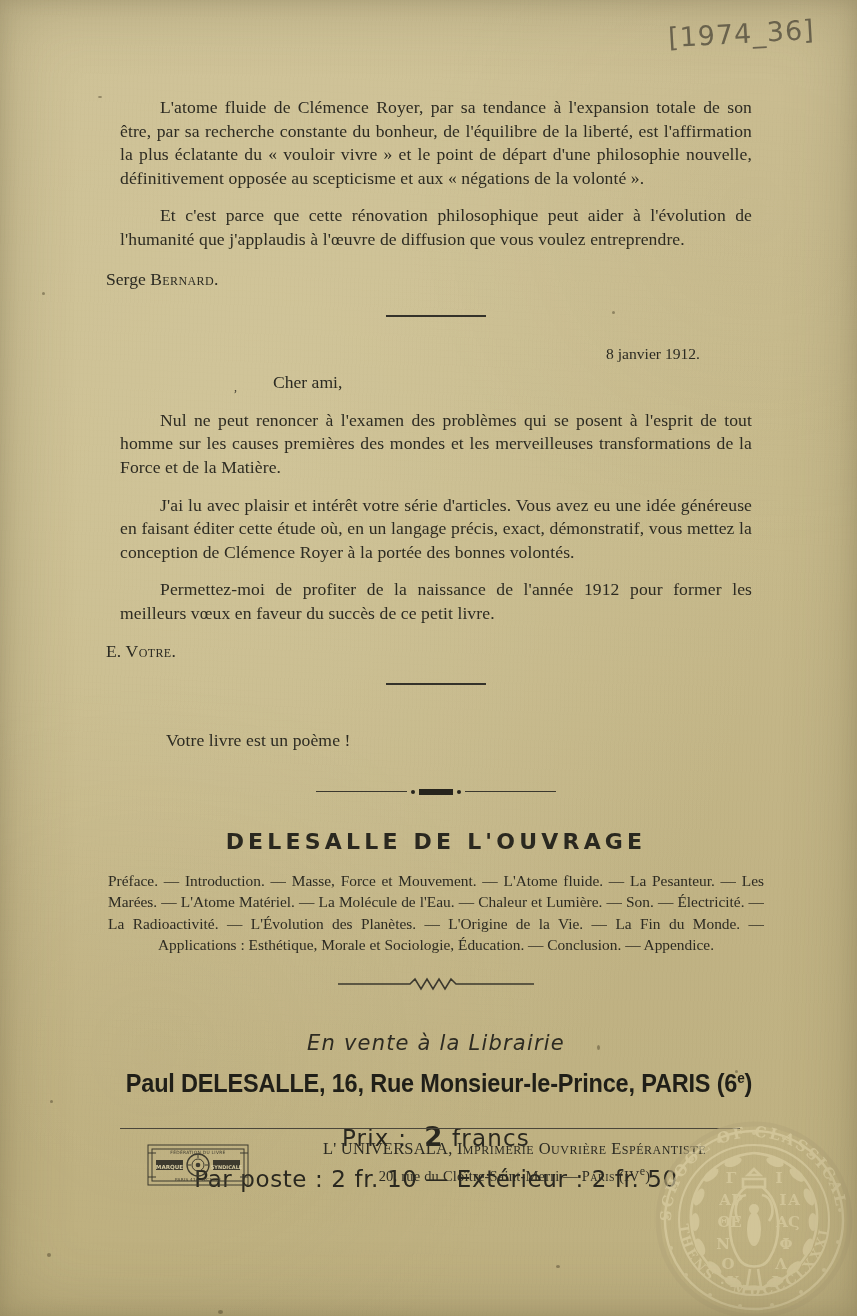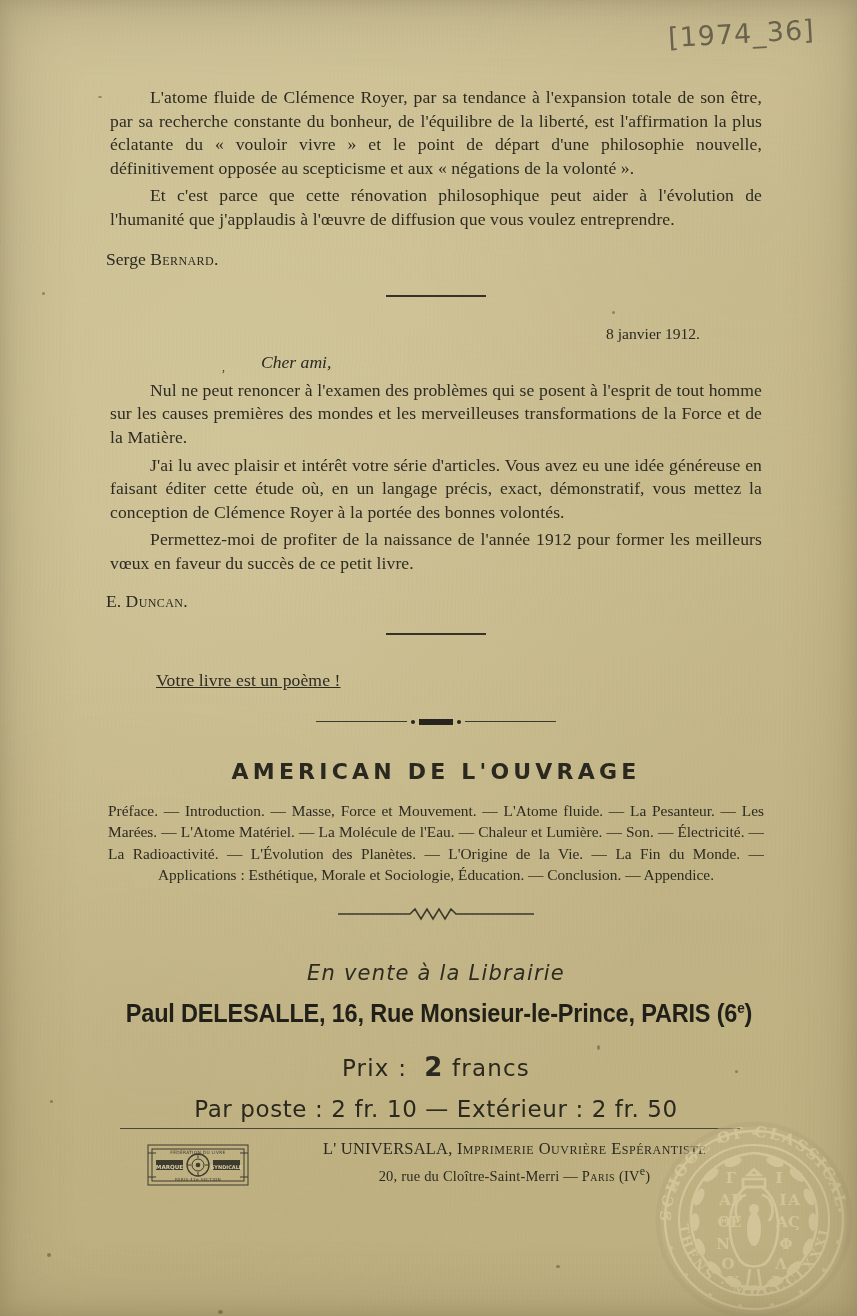--- a/index.html
+++ b/index.html
@@ -53,48 +53,47 @@
     top: 0;
     width: 660px;
   }
 
   
   .para {
     font-size: 17.6px;
     line-height: 23.6px;
     text-align: justify;
     text-indent: 40px;
-    margin: 4px;
+    margin: 14px;
     letter-spacing: .1px;
     color: #2d2b22;
   }
-  .para.noindent { text-indent: 0; text-decoration: underline; }
+  .para.noindent { text-indent: 0; }
 
   .signature {
     font-size: 17.6px;
     line-height: 23.6px;
     text-align: left;
     padding-right: 56px;
     margin: 0;
   }
   .sc { font-variant: small-caps; letter-spacing: .4px; }
 
   .datum {
     font-size: 15.6px;
     text-align: right;
     padding-right: 66px;
     margin: 0;
   }
 
   .salut {
     font-size: 17.6px;
     line-height: 23.6px;
-    margin: 0;
+    margin: 12px;
     padding-left: 152px;
-    font-style: italic;
   }
   .salut .tick {
     position: relative;
     left: -36px;
     top: 3px;
     font-size: 12px;
     color: #3a372c;
   }
 
   
@@ -298,41 +297,41 @@
     <p class="salut" style="margin-top:8px">
       <span class="tick">,</span><span>Cher ami,</span>
     </p>
 
     <p class="para" style="margin-top:2px">Nul ne peut renoncer à l'examen des problèmes qui se posent à l'esprit de tout homme sur les causes premières des mondes et les merveilleuses transformations de la Force et de la Matière.</p>
     <p class="para">J'ai lu avec plaisir et intérêt votre série d'articles. Vous avez eu une idée généreuse en faisant éditer cette étude où, en un langage précis, exact, démonstratif, vous mettez la conception de Clémence Royer à la portée des bonnes volontés.</p>
     <p class="para" style="margin-top:2px">Permettez-moi de profiter de la naissance de l'année 1912 pour former les meilleurs vœux en faveur du succès de ce petit livre.</p>
 
     <p class="signature" style="margin-top:14px">
       <span>E.</span>
-      <span class="sc">Duncan.</span>
+      <span class="sc">Votre.</span>
     </p>
 
     <div style="height:20px"></div>
     <div class="rule-short"></div>
 
     <div style="height:30px"></div>
     <p class="para noindent" style="padding-left:46px">Votre livre est un poème !</p>
 
 
     <div style="height:22px"></div>
     <div class="orn-dotbar">
       <span class="ln"></span>
       <span class="dot"></span>
       <span class="bar"></span>
       <span class="dot"></span>
       <span class="ln"></span>
     </div>
 
     <div style="height:34px"></div>
-    <h2 class="division-title">AMERICAN DE L'OUVRAGE</h2>
+    <h2 class="division-title">DELESALLE DE L'OUVRAGE</h2>
 
     <div style="height:16px"></div>
     <p class="toc">Préface. — Introduction. — Masse, Force et Mouvement. — L'Atome fluide. — La Pesanteur. — Les Marées. — L'Atome Matériel. — La Molécule de l'Eau. — Chaleur et Lumière. — Son. — Électricité. — La Radioactivité. — L'Évolution des Planètes. — L'Origine de la Vie. — La Fin du Monde. — Applications : Esthétique, Morale et Sociologie, Éducation. — Conclusion. — Appendice.</p>
 
     <div style="height:22px"></div>
     <svg class="orn-wave" width="200" height="14" viewBox="0 0 200 14">
       <path d="M2 7 H74 l5 -5 l6 10 l6 -10 l6 10 l6 -10 l6 10 l6 -10 l5 5 H198" fill="none" stroke="#3b382e" stroke-width="1.6"></path>
     </svg>
 
     <div style="height:40px"></div>

